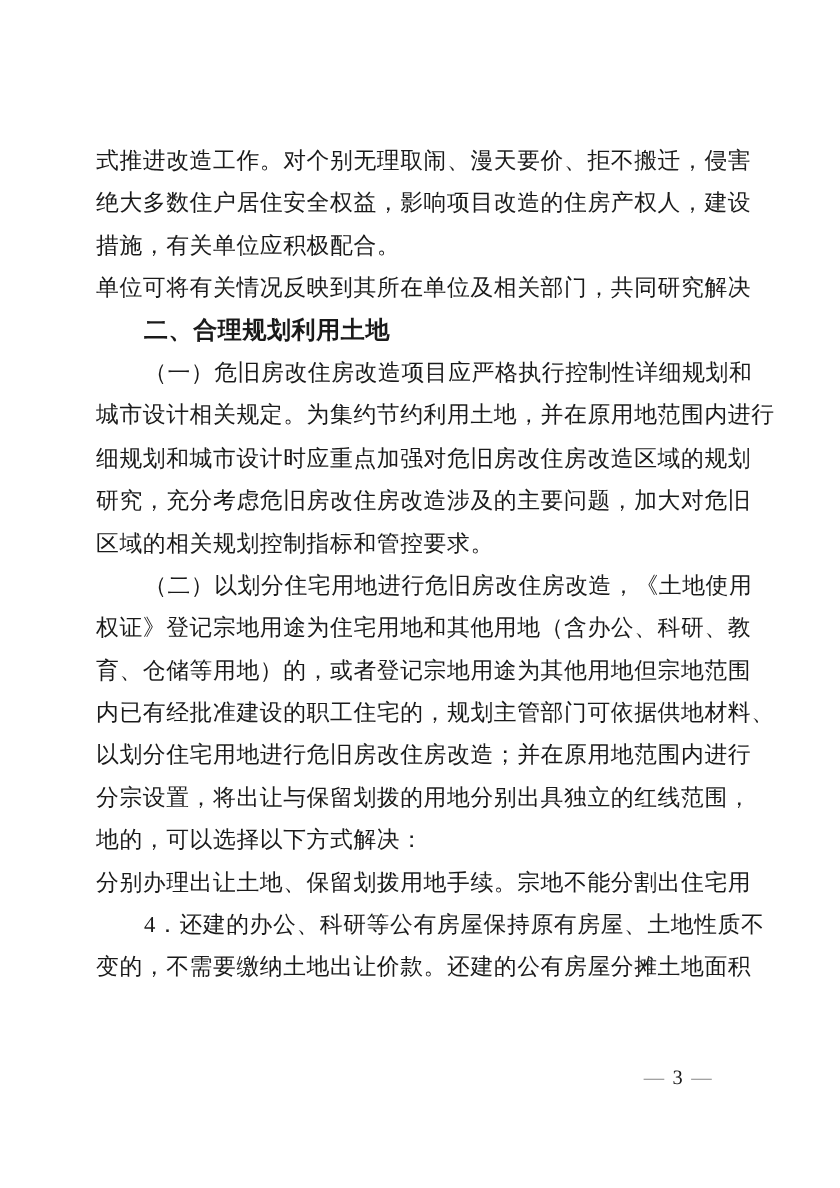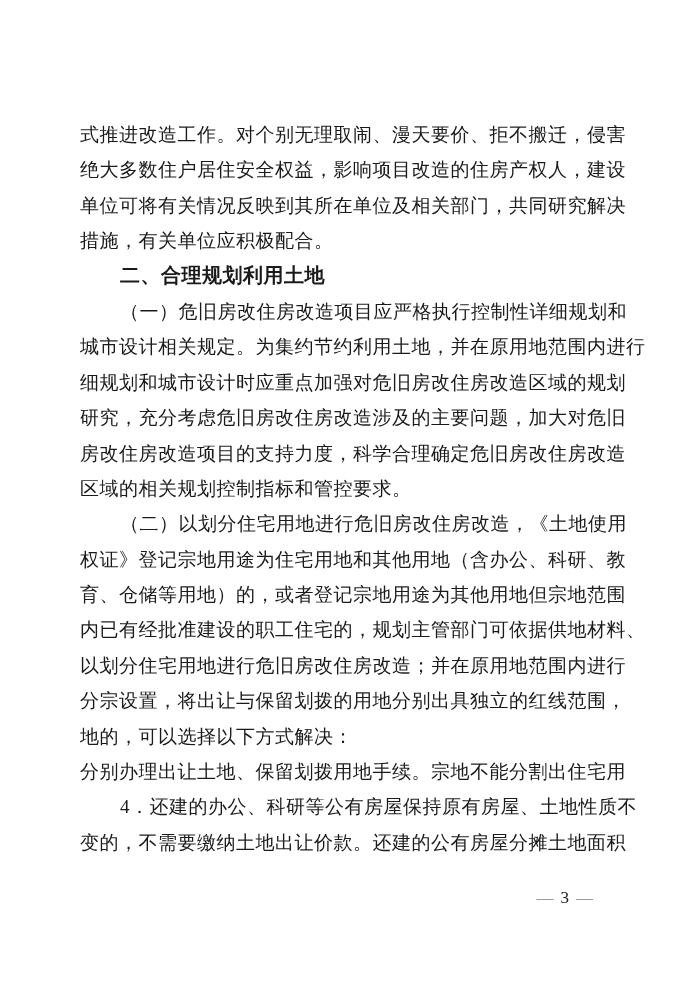--- a/index.html
+++ b/index.html
@@ -32,21 +32,21 @@
     letter-spacing: 0.5px;
   }
   .ln.end {
     text-align-last: left;
     white-space: normal;
   }
   .ln.ind {
     text-indent: 40px;
   }
   .ln.heading {
-    font-family: Liberation Mono, monospace;
+    font-family: Liberation Sans, sans-serif;
     font-weight: bold;
     font-size: 20px;
     text-align-last: left;
     text-indent: 40px;
     white-space: normal;
   }
   .footer {
     position: absolute;
     top: 888px;
     right: 100px;
@@ -60,28 +60,27 @@
     padding: 0 6px;
   }
 </style>
 </head>
 <body>
 
 <div class="page">
   <div class="text-block">
     <div class="ln">式推进改造工作。对个别无理取闹、漫天要价、拒不搬迁，侵害</div>
     <div class="ln">绝大多数住户居住安全权益，影响项目改造的住房产权人，建设</div>
+    <div class="ln end">措施，有关单位应积极配合。</div>
     <div class="ln">单位可将有关情况反映到其所在单位及相关部门，共同研究解决</div>
-    <div class="ln end">措施，有关单位应积极配合。</div>
     <div class="ln heading">二、合理规划利用土地</div>
     <div class="ln ind">（一）危旧房改住房改造项目应严格执行控制性详细规划和</div>
     <div class="ln">城市设计相关规定。为集约节约利用土地，并在原用地范围内进行</div>
     <div class="ln">细规划和城市设计时应重点加强对危旧房改住房改造区域的规划</div>
     <div class="ln">研究，充分考虑危旧房改住房改造涉及的主要问题，加大对危旧</div>
-    <div class="ln">房改住房改造项目的支持力度，科学合理确定危旧房改住房改造</div>
     <div class="ln end">区域的相关规划控制指标和管控要求。</div>
     <div class="ln ind">（二）以划分住宅用地进行危旧房改住房改造，《土地使用</div>
     <div class="ln">权证》登记宗地用途为住宅用地和其他用地（含办公、科研、教</div>
     <div class="ln">育、仓储等用地）的，或者登记宗地用途为其他用地但宗地范围</div>
     <div class="ln">内已有经批准建设的职工住宅的，规划主管部门可依据供地材料、</div>
     <div class="ln">以划分住宅用地进行危旧房改住房改造；并在原用地范围内进行</div>
     <div class="ln">分宗设置，将出让与保留划拨的用地分别出具独立的红线范围，</div>
     <div class="ln end">地的，可以选择以下方式解决：</div>
     <div class="ln">分别办理出让土地、保留划拨用地手续。宗地不能分割出住宅用</div>
     <div class="ln ind">4．还建的办公、科研等公有房屋保持原有房屋、土地性质不</div>

